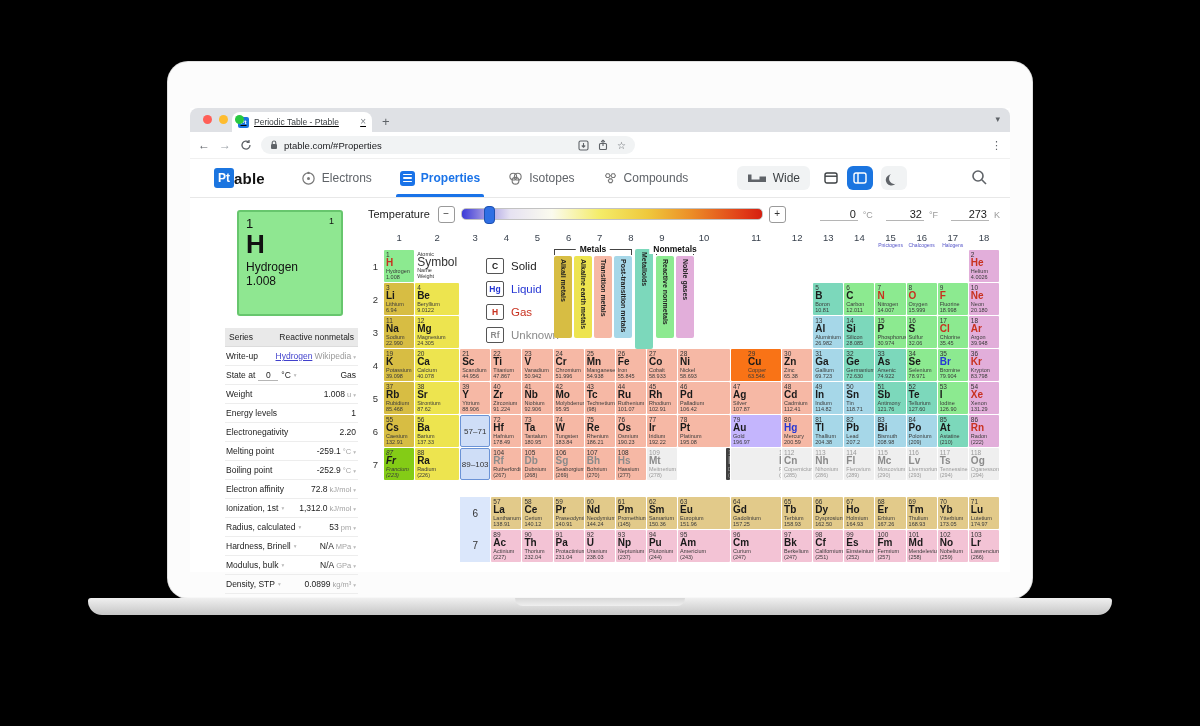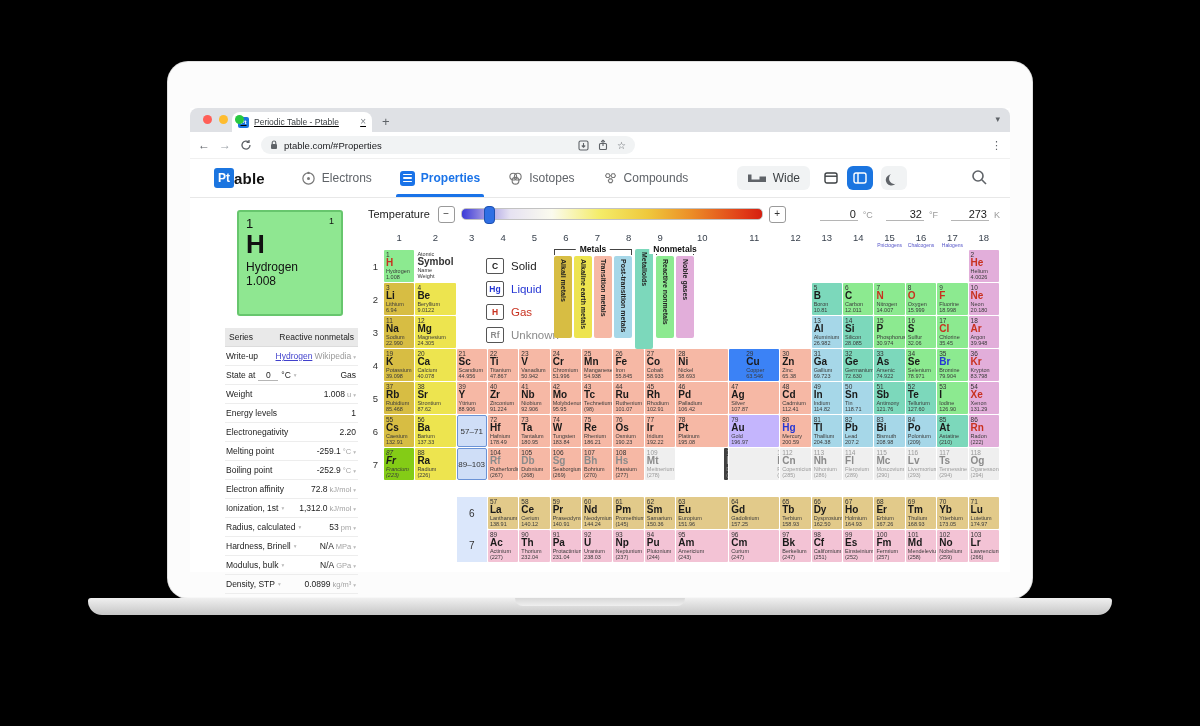--- a/index.html
+++ b/index.html
@@ -98,21 +98,21 @@
   .tile .tm{display:block;font-size:5.5px;color:#3a3a3a;line-height:6px;white-space:nowrap;}
   .tile .tw{display:block;font-size:5.5px;color:#3a3a3a;line-height:6px;}
   .tile.unk .tn,.tile.unk .tm,.tile.unk .tw{color:#9a9a9a;}
   .ph{background:#cfdef7;border:1px solid #6b93d6;border-radius:2px;display:flex;align-items:center;justify-content:center;
     font-size:8px;color:#333;box-sizing:border-box;}
   .fstrip{background:#dbe7fb;display:flex;flex-direction:column;justify-content:space-around;align-items:center;
     font-size:10px;color:#333;}
   .footnote{grid-row:9;grid-column:5/20;font-size:8px;color:#1a1a1a;align-self:center;padding-left:2px;}
   .keytile{grid-column:3;grid-row:2;padding:1px 2px;line-height:1;color:#333;}
   .keytile .k1{font-size:5.5px;line-height:6px;}
-  .keytile .k2{font-size:10px;font-weight:bold;line-height:10px;}
+  .keytile .k2{font-size:12px;font-weight:normal;line-height:10px;}
 
   
   .state-legend{position:absolute;left:118px;top:25px;}
   .st-row{display:flex;align-items:center;gap:7px;height:23px;}
   .st-box{width:16px;height:14px;border:1px solid #555;border-radius:2px;background:#fff;
     display:flex;align-items:center;justify-content:center;font-size:8.5px;font-weight:bold;}
   .st-label{font-size:11.5px;}
   .cat-legend{position:absolute;left:186px;top:20px;height:100px;display:flex;gap:3px;align-items:flex-start;}
   .bracket-group{display:flex;flex-direction:column;}
   .bracket{position:relative;border-top:1px solid #444;border-left:1px solid #444;border-right:1px solid #444;
@@ -685,21 +685,21 @@
                 <span class="ts" style="color:#1a1a1a">Co</span>
                 <span class="tm">Cobalt</span>
                 <span class="tw">58.933</span>
               </div>
               <div class="tile" style="grid-area: 5 / 11; background: rgb(246, 184, 165);">
                 <span class="tn">28</span>
                 <span class="ts" style="color:#1a1a1a">Ni</span>
                 <span class="tm">Nickel</span>
                 <span class="tw">58.693</span>
               </div>
-              <div class="tile" style="grid-area: 5 / 12; background: #3b82f6; padding-left: 17px;">
+              <div class="tile" style="grid-area: 5 / 12; background: #f97316; padding-left: 17px;">
                 <span class="tn">29</span>
                 <span class="ts" style="color:#1a1a1a">Cu</span>
                 <span class="tm">Copper</span>
                 <span class="tw">63.546</span>
               </div>
               <div class="tile" style="grid-area: 5 / 13; background: rgb(246, 184, 165);">
                 <span class="tn">30</span>
                 <span class="ts" style="color:#1a1a1a">Zn</span>
                 <span class="tm">Zinc</span>
                 <span class="tw">65.38</span>

